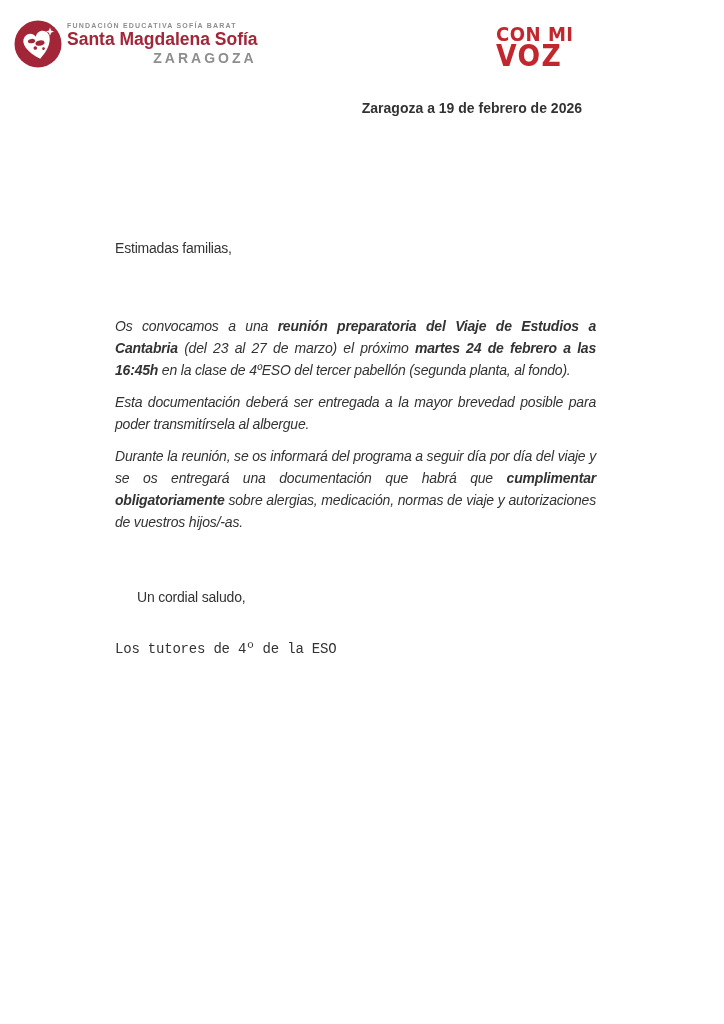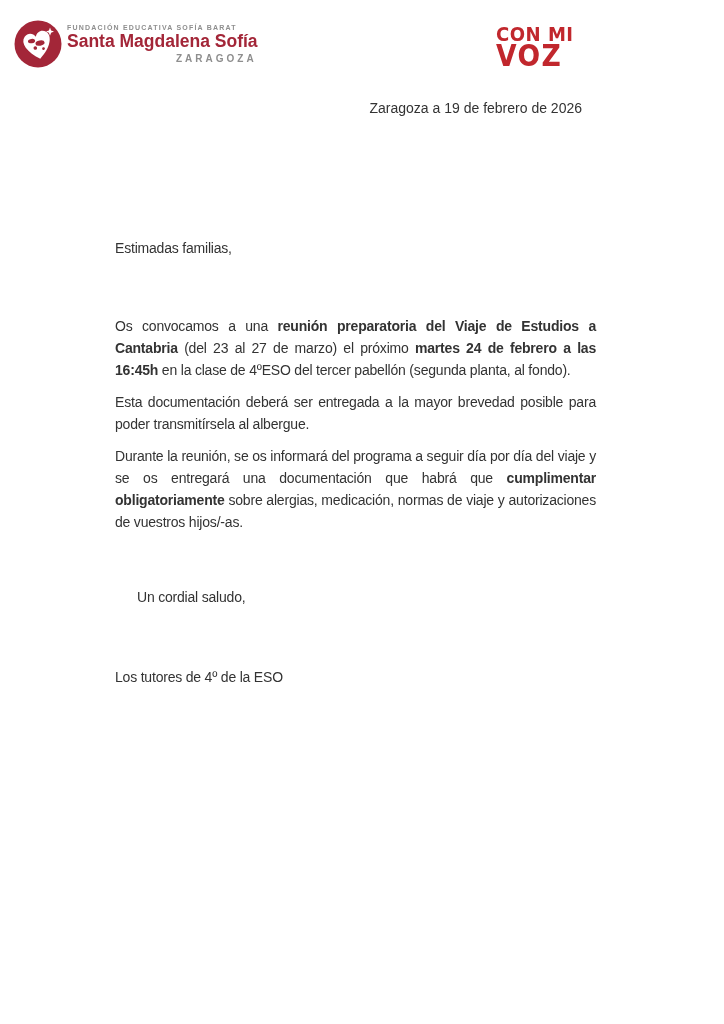--- a/index.html
+++ b/index.html
@@ -32,47 +32,47 @@
   .school-text{display:flex;flex-direction:column;}
   .foundation{
     font-size:7px;letter-spacing:1.2px;color:var(--muted);
     white-space:nowrap;font-weight:700;
   }
   .school-name{
     font-size:17.5px;font-weight:700;color:var(--brand);
     white-space:nowrap;line-height:1.1;margin-top:1px;
   }
   .school-city{
-    font-size:10px;letter-spacing:3px;color:var(--muted);
+    font-size:14px;letter-spacing:3px;color:var(--muted);
     text-align:right;margin-top:1px;padding-right:1px;font-weight:700;
   }
   .campaign-logo{
     position:absolute;right:54px;top:24px;
     color:var(--campaign);
     font-family:"DejaVu Sans", sans-serif;
     font-weight:700;
     transform:scale(0.95,1.05);
     transform-origin:top left;
   }
   .campaign-line1{font-size:19px;line-height:0.95;letter-spacing:0.5px;}
   .campaign-line2{font-size:28px;line-height:0.9;letter-spacing:1.5px;}
   
   .dateline{
     position:absolute;top:100px;right:50px;
-    font-size:14px;color:var(--text);
+    font-size:14px;color:var(--text);font-weight:bold;
   }
   .letter-flow{
     position:absolute;left:115px;right:36px;top:237px;
     font-size:14px;line-height:22px;letter-spacing:-0.2px;
   }
   .salutation{margin-bottom:56px;}
-  .para{text-align:justify;margin-bottom:10px;}
+  .para{text-align:justify;margin-bottom:10px;font-style:italic;}
   .para b{font-weight:700;}
   .closing{margin-top:53px;margin-left:22px;}
-  .signature{margin-top:58px;}
+  .signature{margin-top:30px;font-family:Liberation Mono, monospace;}
 </style>
 </head>
 <body>
 
 <div class="page">
 
   <div class="school-logo">
     <svg class="emblem" viewBox="0 0 48 48" aria-hidden="true">
       <circle class="em-circle" cx="24" cy="24" r="23.5"></circle>
       <g transform="rotate(-10 24 26)">

